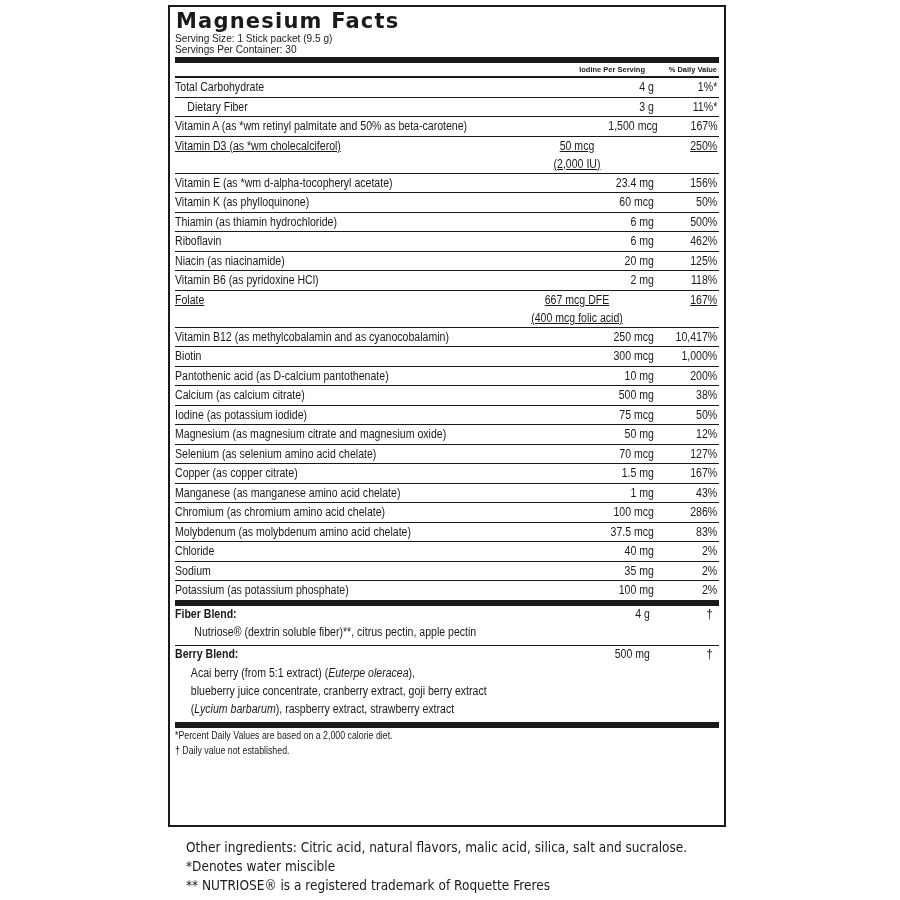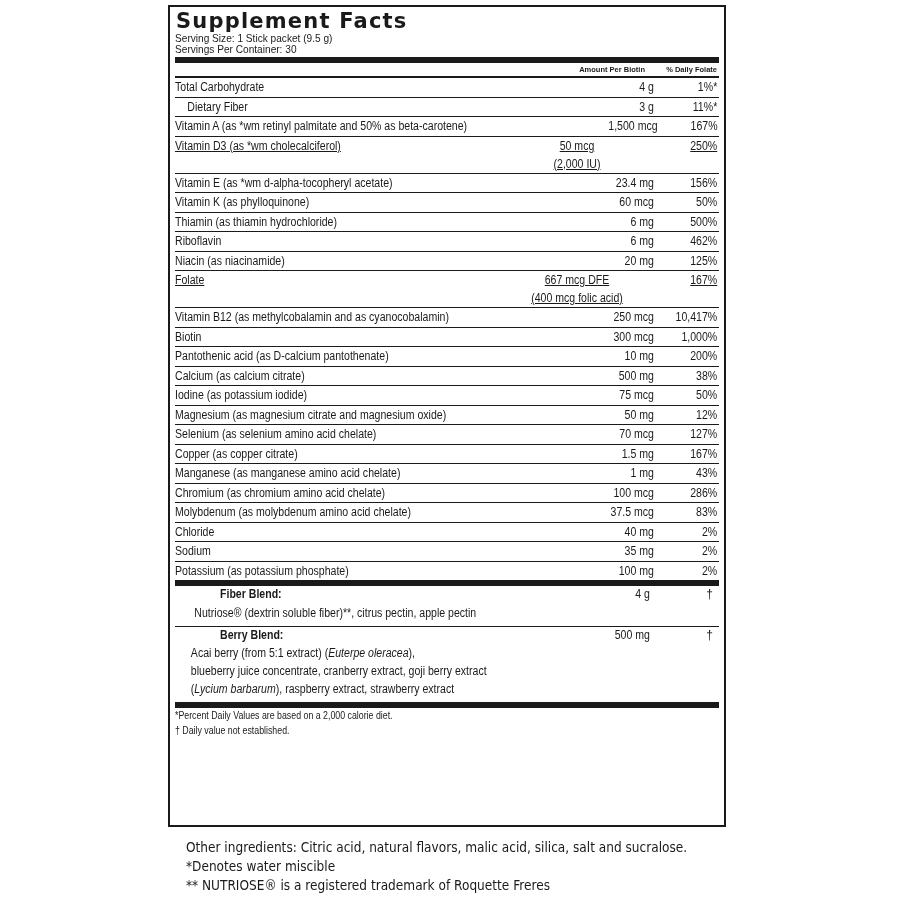--- a/index.html
+++ b/index.html
@@ -22,48 +22,48 @@
   .row { display: flex; border-bottom: 1px solid #1a1a1a; font-size: 12px; line-height: 18.5px; }
   .row .name { flex: 1; white-space: nowrap; transform: scaleX(0.88); transform-origin: left; }
   .row .amt { width: 160px; text-align: right; padding-right: 8px; white-space: nowrap; transform: scaleX(0.88); transform-origin: right; }
   .row .dv { width: 56px; text-align: right; padding-right: 2px; white-space: nowrap; transform: scaleX(0.88); transform-origin: right; }
   .row.indent .name { padding-left: 14px; }
   .row.tall { line-height: 18px; text-decoration: underline; }
   .row.tall .amt span { display: block; }
   .row.tall .amt { text-align: center; padding-right: 0; width: 168px; transform-origin: center; }
   .row.last { border-bottom: none; justify-content: center; }
   .blend { border-top: 6px solid #1a1a1a; }
-  .blend-row { display: flex; font-size: 12px; line-height: 17.5px; margin-left: 45px; }
+  .blend-row { display: flex; font-size: 12px; line-height: 17.5px; }
   .blend-row .name { flex: 1; font-weight: bold; transform: scaleX(0.88); transform-origin: left; white-space: nowrap; }
   .blend-row .amt { width: 160px; text-align: right; padding-right: 8px; transform: scaleX(0.88); transform-origin: right; }
   .blend-row .dv { width: 56px; text-align: right; padding-right: 6px; }
   .blend-desc { font-size: 12px; line-height: 18px; padding-left: 22px; transform: scaleX(0.88); transform-origin: left; white-space: nowrap; }
   .blend-desc.berry { padding-left: 18px; }
   .blend-sep { border-top: 1px solid #1a1a1a; margin-top: 4px; }
   .footer-bar { height: 6px; background: #1a1a1a; margin-top: 4px; }
   .footnote { font-size: 10px; line-height: 15px; transform: scaleX(0.88); transform-origin: left; white-space: nowrap; }
   .footnote:first-of-type { margin-top: 3px; }
   .other {
     position: absolute; left: 186px; top: 838px;
     font-family: "DejaVu Sans", sans-serif; font-size: 13.5px; line-height: 19px; color: #1a1a1a;
     transform: scaleX(0.9); transform-origin: left; white-space: nowrap;
   }
   em { font-style: italic; }
 </style>
 </head>
 <body>
 
 <div class="label-box">
-  <div class="title">Supplement Facts</div>
+  <div class="title">Magnesium Facts</div>
   <div class="serving">Serving Size: 1 Stick packet (9.5 g)</div>
   <div class="serving">Servings Per Container: 30</div>
   <div class="bar-thick"></div>
   <div class="col-head">
-    <span class="h-amt">Amount Per Biotin</span>
-    <span class="h-dv">% Daily Folate</span>
+    <span class="h-amt">Iodine Per Serving</span>
+    <span class="h-dv">% Daily Value</span>
   </div>
 
   <div id="rows">
       <div class="row">
         <span class="name">Total Carbohydrate</span>
         <span class="amt">4 g</span>
         <span class="dv">1%*</span>
       </div>
       <div class="row indent">
         <span class="name">Dietary Fiber</span>
@@ -100,20 +100,25 @@
       </div>
       <div class="row">
         <span class="name">Riboflavin</span>
         <span class="amt">6 mg</span>
         <span class="dv">462%</span>
       </div>
       <div class="row">
         <span class="name">Niacin (as niacinamide)</span>
         <span class="amt">20 mg</span>
         <span class="dv">125%</span>
+      </div>
+      <div class="row">
+        <span class="name">Vitamin B6 (as pyridoxine HCl)</span>
+        <span class="amt">2 mg</span>
+        <span class="dv">118%</span>
       </div>
       <div class="row tall">
         <span class="name">Folate</span>
         <span class="amt">
           <span>667 mcg DFE</span>
           <span>(400 mcg folic acid)</span>
         </span>
         <span class="dv">167%</span>
       </div>
       <div class="row">

